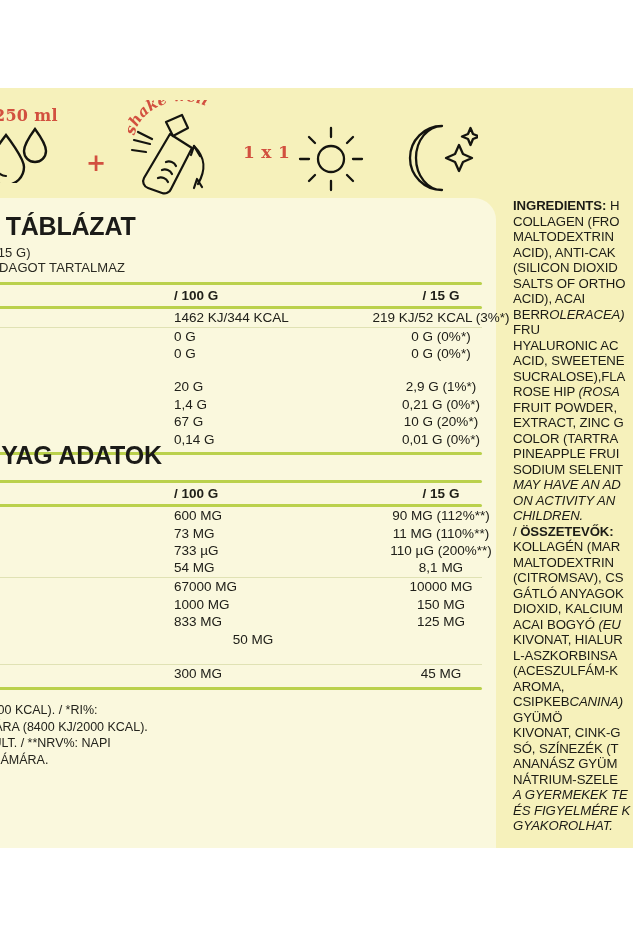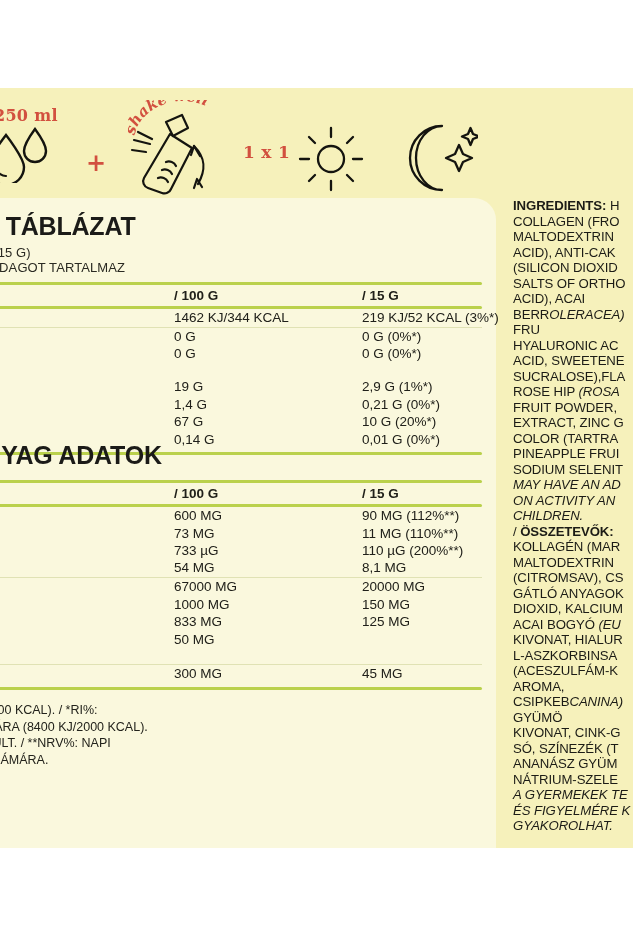--- a/index.html
+++ b/index.html
@@ -67,21 +67,21 @@
   .rule{
     height:3px;background:#bad14c;border-radius:2px;
   }
   .hdr-row,.t-row{
     display:flex;align-items:flex-start;
     font-size:13.5px;color:#20201a;
   }
   .hdr-row{font-weight:bold;font-size:13.5px;}
   .c-label{flex:0 0 434px;white-space:pre-line;line-height:1.16;}
   .c-100{flex:0 0 178px;padding-right:10px;}
-  .c-15{flex:0 0 158px;text-align:left;}
+  .c-15{flex:0 0 158px;text-align:center;}
   .t-row{padding:1px 0;}
   .t-sep{height:1px;background:#e0e2b4;margin:0;}
 
   .pad{padding:0 14px;}
 
   .foot{
     font-size:12.5px;color:#23231c;line-height:1.34;
     white-space:pre-line;
   }
 
@@ -196,21 +196,21 @@
             <div class="c-15">0 G (0%*)</div>
           </div>
           <div class="t-row">
             <div class="c-label">URATES
 ÍTETT ZSÍRSAVAK</div>
             <div class="c-100">0 G</div>
             <div class="c-15">0 G (0%*)</div>
           </div>
           <div class="t-row">
             <div class="c-label">SZÉNHIDRÁT</div>
-            <div class="c-100">19 G</div>
+            <div class="c-100">20 G</div>
             <div class="c-15">2,9 G (1%*)</div>
           </div>
           <div class="t-row">
             <div class="c-label">ARS / AMELYBŐL: CUKROK</div>
             <div class="c-100">1,4 G</div>
             <div class="c-15">0,21 G (0%*)</div>
           </div>
           <div class="t-row">
             <div class="c-label">E</div>
             <div class="c-100">67 G</div>
@@ -257,21 +257,21 @@
           </div>
           <div class="t-row">
             <div class="c-label">M</div>
             <div class="c-100">54 MG</div>
             <div class="c-15">8,1 MG</div>
           </div>
           <div class="t-sep"></div>
           <div class="t-row">
             <div class="c-label">AGÉN</div>
             <div class="c-100">67000 MG</div>
-            <div class="c-15">20000 MG</div>
+            <div class="c-15">10000 MG</div>
           </div>
           <div class="t-row">
             <div class="c-label">ACT / ACAI BOGYÓ KIVONAT</div>
             <div class="c-100">1000 MG</div>
             <div class="c-15">150 MG</div>
           </div>
           <div class="t-row">
             <div class="c-label">/ HIALURONSAV</div>
             <div class="c-100">833 MG</div>
             <div class="c-15">125 MG</div>

